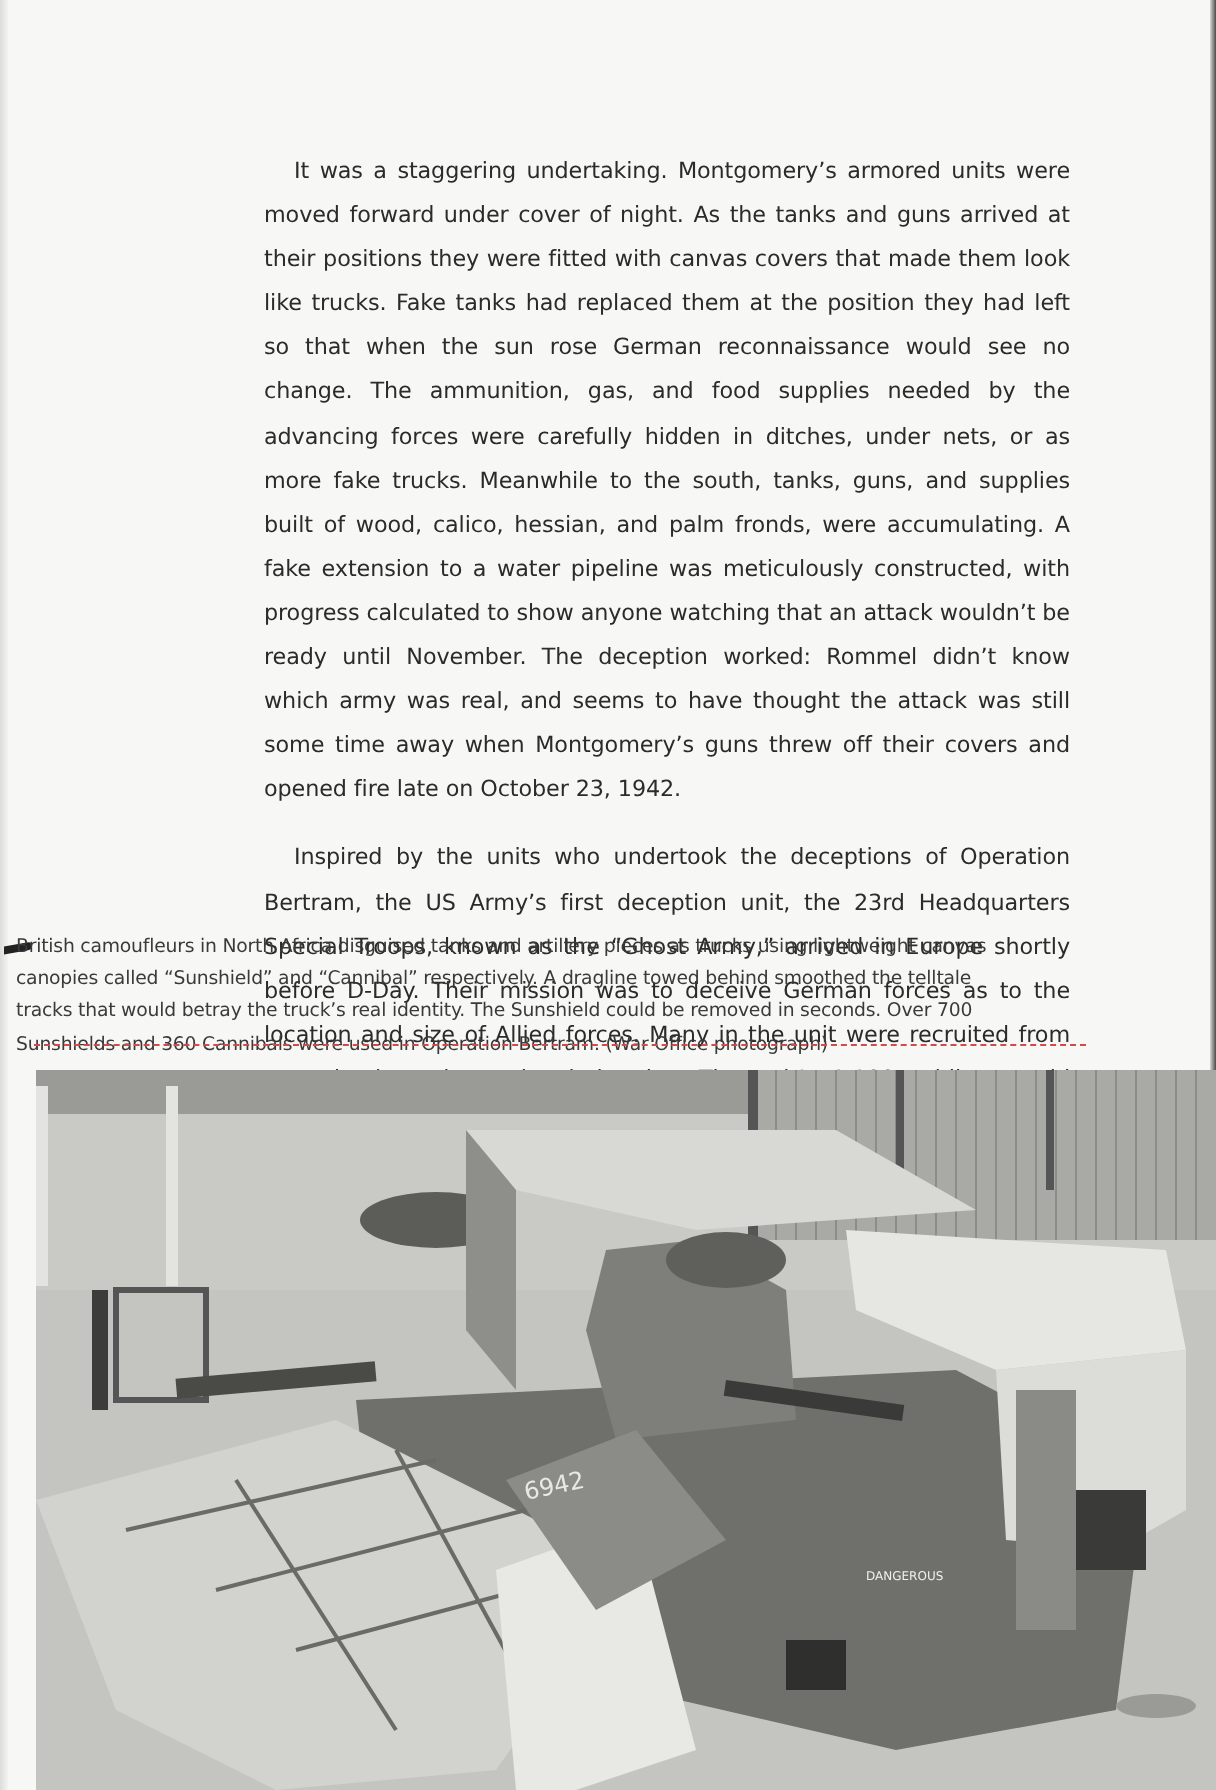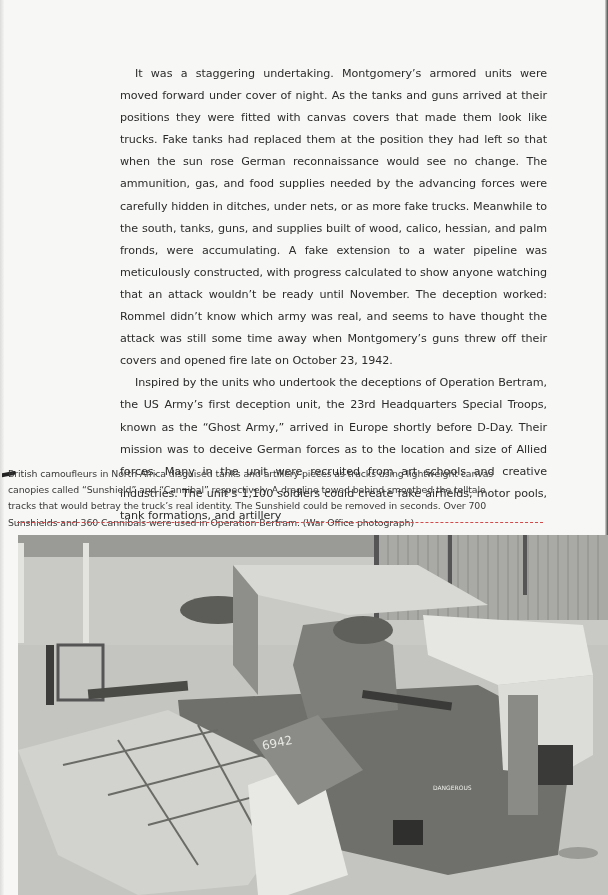--- a/index.html
+++ b/index.html
@@ -15,21 +15,21 @@
   }
   .page-edge-left {
     position: absolute; top: 0; left: 0; width: 4px; height: 895px;
     background: linear-gradient(to right, #dcdcda, #f3f3f1);
   }
   .body-text {
     position: absolute; left: 120px; top: 63px; width: 427px;
     font-size: 11.15px; line-height: 22.1px; letter-spacing: -0.05px;
     text-align: justify; color: #2b2b2b;
   }
-  .body-text p { margin: 0; text-indent: 15px; }
+  .body-text p { margin: 12px; text-indent: 15px; }
   .caption {
     position: absolute; left: 8px; top: 466px; width: 500px;
     font-size: 9.4px; line-height: 16.2px; color: #3a3a3a; letter-spacing: -0.1px;
   }
   .caption-marker {
     position: absolute; left: 2px; top: 472px; width: 14px; height: 4px;
     background: #222; border-radius: 0 3px 3px 0; transform: skewY(-10deg);
   }
   .dashed-rule {
     position: absolute; left: 17px; top: 522px; width: 526px; height: 0;

